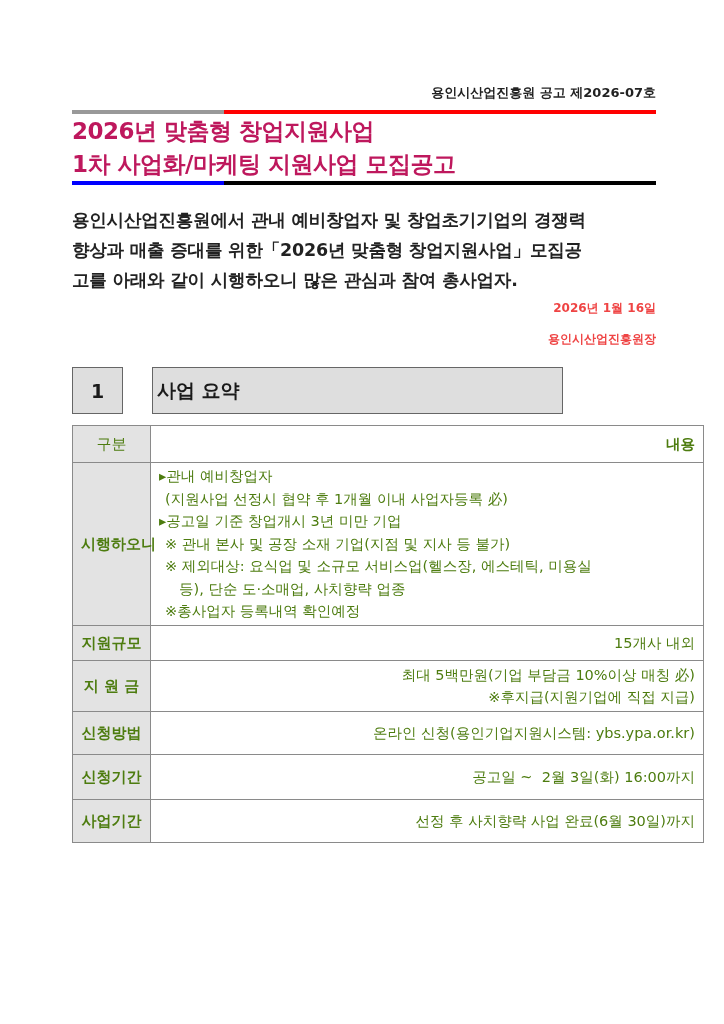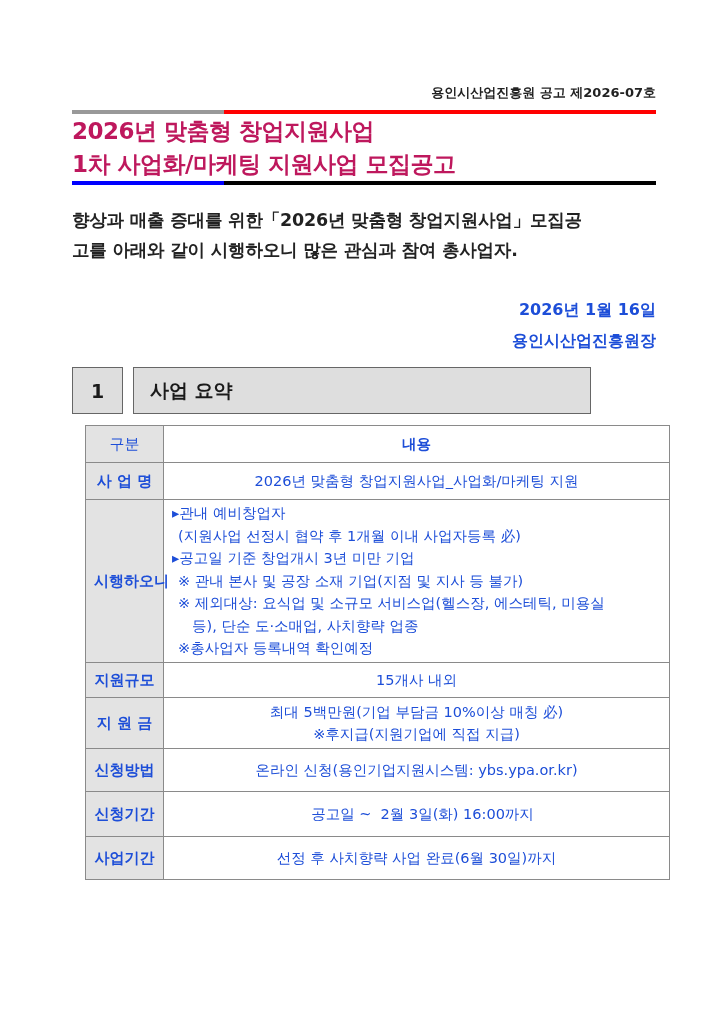--- a/index.html
+++ b/index.html
@@ -4,66 +4,63 @@
 <style>
   html, body { margin:0; padding:0; background:#ffffff; }
   body { width:724px; height:1024px; position:relative; overflow:hidden;
          font-family:"DejaVu Sans","Liberation Sans",sans-serif; color:#1a1a1a; }
   .abs { position:absolute;font-weight:bold; }
   .notice-no { right:68px; top:84px; font-size:13px; color:#222; white-space:nowrap; }
   .rule { height:4px; }
   .title { left:72px; width:584px; text-align:left; font-size:23px; font-weight:bold; color:#be185d; letter-spacing:-0.5px; white-space:nowrap; }
   .intro { left:72px; width:584px; font-size:17.5px; line-height:30px; color:#222; letter-spacing:-0.2px; }
   .intro p { margin:0; text-align:justify; text-align-last:left; }
-  .right { right:68px; font-size:16px; color:#1d4ed8; text-align:right; white-space:nowrap; }
+  .right { right:68px; font-size:12px; color:#ef4444; text-align:right; white-space:nowrap; }
   .sec-box { background:#dedede; border:1.5px solid #666; box-sizing:border-box; }
   .sec-num { left:72px; top:367px; width:51px; height:47px; display:flex; align-items:center; justify-content:center; font-size:19px; font-weight:bold; }
-  .sec-title { left:133px; top:367px; width:458px; height:47px; display:flex; align-items:center; padding-left:16px; font-size:19px; font-weight:bold; }
-  table.summary { position:absolute; left:85px; top:425px; width:585px; border-collapse:collapse; font-size:14.5px; color:#1d4ed8; table-layout:fixed; }
+  .sec-title { left:152px; top:367px; width:411px; height:47px; display:flex; align-items:center; padding-left:4px; font-size:19px; font-weight:bold; }
+  table.summary { position:absolute; left:72px; top:425px; width:632px; border-collapse:collapse; font-size:14.5px; color:#4d7c0f; table-layout:fixed; }
   table.summary td { border:1.5px solid #8a8a8a; padding:0 8px; vertical-align:middle; }
   td.lab { width:61px; background:#e3e3e3; text-align:center; font-weight:bold; font-size:15px; white-space:nowrap; padding:0 4px; }
-  td.c { text-align:center; }
+  td.c { text-align:right; }
   td.l { text-align:left; padding-left:10px; }
   .ln { line-height:22.5px; white-space:nowrap; }
   .ind1 { padding-left:6px; }
   .ind2 { padding-left:20px; }
 </style>
 </head>
 <body>
 
 <div class="abs notice-no">용인시산업진흥원 공고 제2026-07호</div>
 
 <div class="abs rule" style="left:72px; top:110px; width:152px; background:#999999;"></div>
 <div class="abs rule" style="left:224px; top:110px; width:432px; background:#ff0000;"></div>
 
 <div class="abs title" style="top:116px;">2026년 맞춤형 창업지원사업</div>
 <div class="abs title" style="top:149px;">1차 사업화/마케팅 지원사업 모집공고</div>
 
 <div class="abs rule" style="left:72px; top:181px; width:152px; background:#0000ff;"></div>
 <div class="abs rule" style="left:224px; top:181px; width:432px; background:#000000;"></div>
 
 <div class="abs intro" style="top:205px;">
+  <p>용인시산업진흥원에서 관내 예비창업자 및 창업초기기업의 경쟁력</p>
   <p>향상과 매출 증대를 위한「2026년 맞춤형 창업지원사업」모집공</p>
   <p>고를 아래와 같이 시행하오니 많은 관심과 참여 총사업자.</p>
 </div>
 <div class="abs right" style="top:300px;">2026년 1월 16일</div>
 <div class="abs right" style="top:331px;">용인시산업진흥원장</div>
 
 <div class="abs sec-box sec-num">1</div>
 <div class="abs sec-box sec-title">사업 요약</div>
 
 <table class="summary">
   <tbody>
       <tr style="height:37px;">
     <td class="lab" style="font-weight:normal;">구분</td>
     <td class="c" style="font-weight:bold;">내용</td>
-  </tr>
-  <tr style="height:37px;">
-    <td class="lab">사 업 명</td>
-    <td class="c">2026년 맞춤형 창업지원사업_사업화/마케팅 지원</td>
   </tr>
   <tr style="height:163px;">
     <td class="lab">시행하오니</td>
     <td class="l">
       <div class="ln">▸관내 예비창업자</div>
       <div class="ln ind1">(지원사업 선정시 협약 후 1개월 이내 사업자등록 必)</div>
       <div class="ln">▸공고일 기준 창업개시 3년 미만 기업</div>
       <div class="ln ind1">※ 관내 본사 및 공장 소재 기업(지점 및 지사 등 불가)</div>
       <div class="ln ind1">※ 제외대상: 요식업 및 소규모 서비스업(헬스장, 에스테틱, 미용실</div>
       <div class="ln ind2">등), 단순 도·소매업, 사치향략 업종</div>

